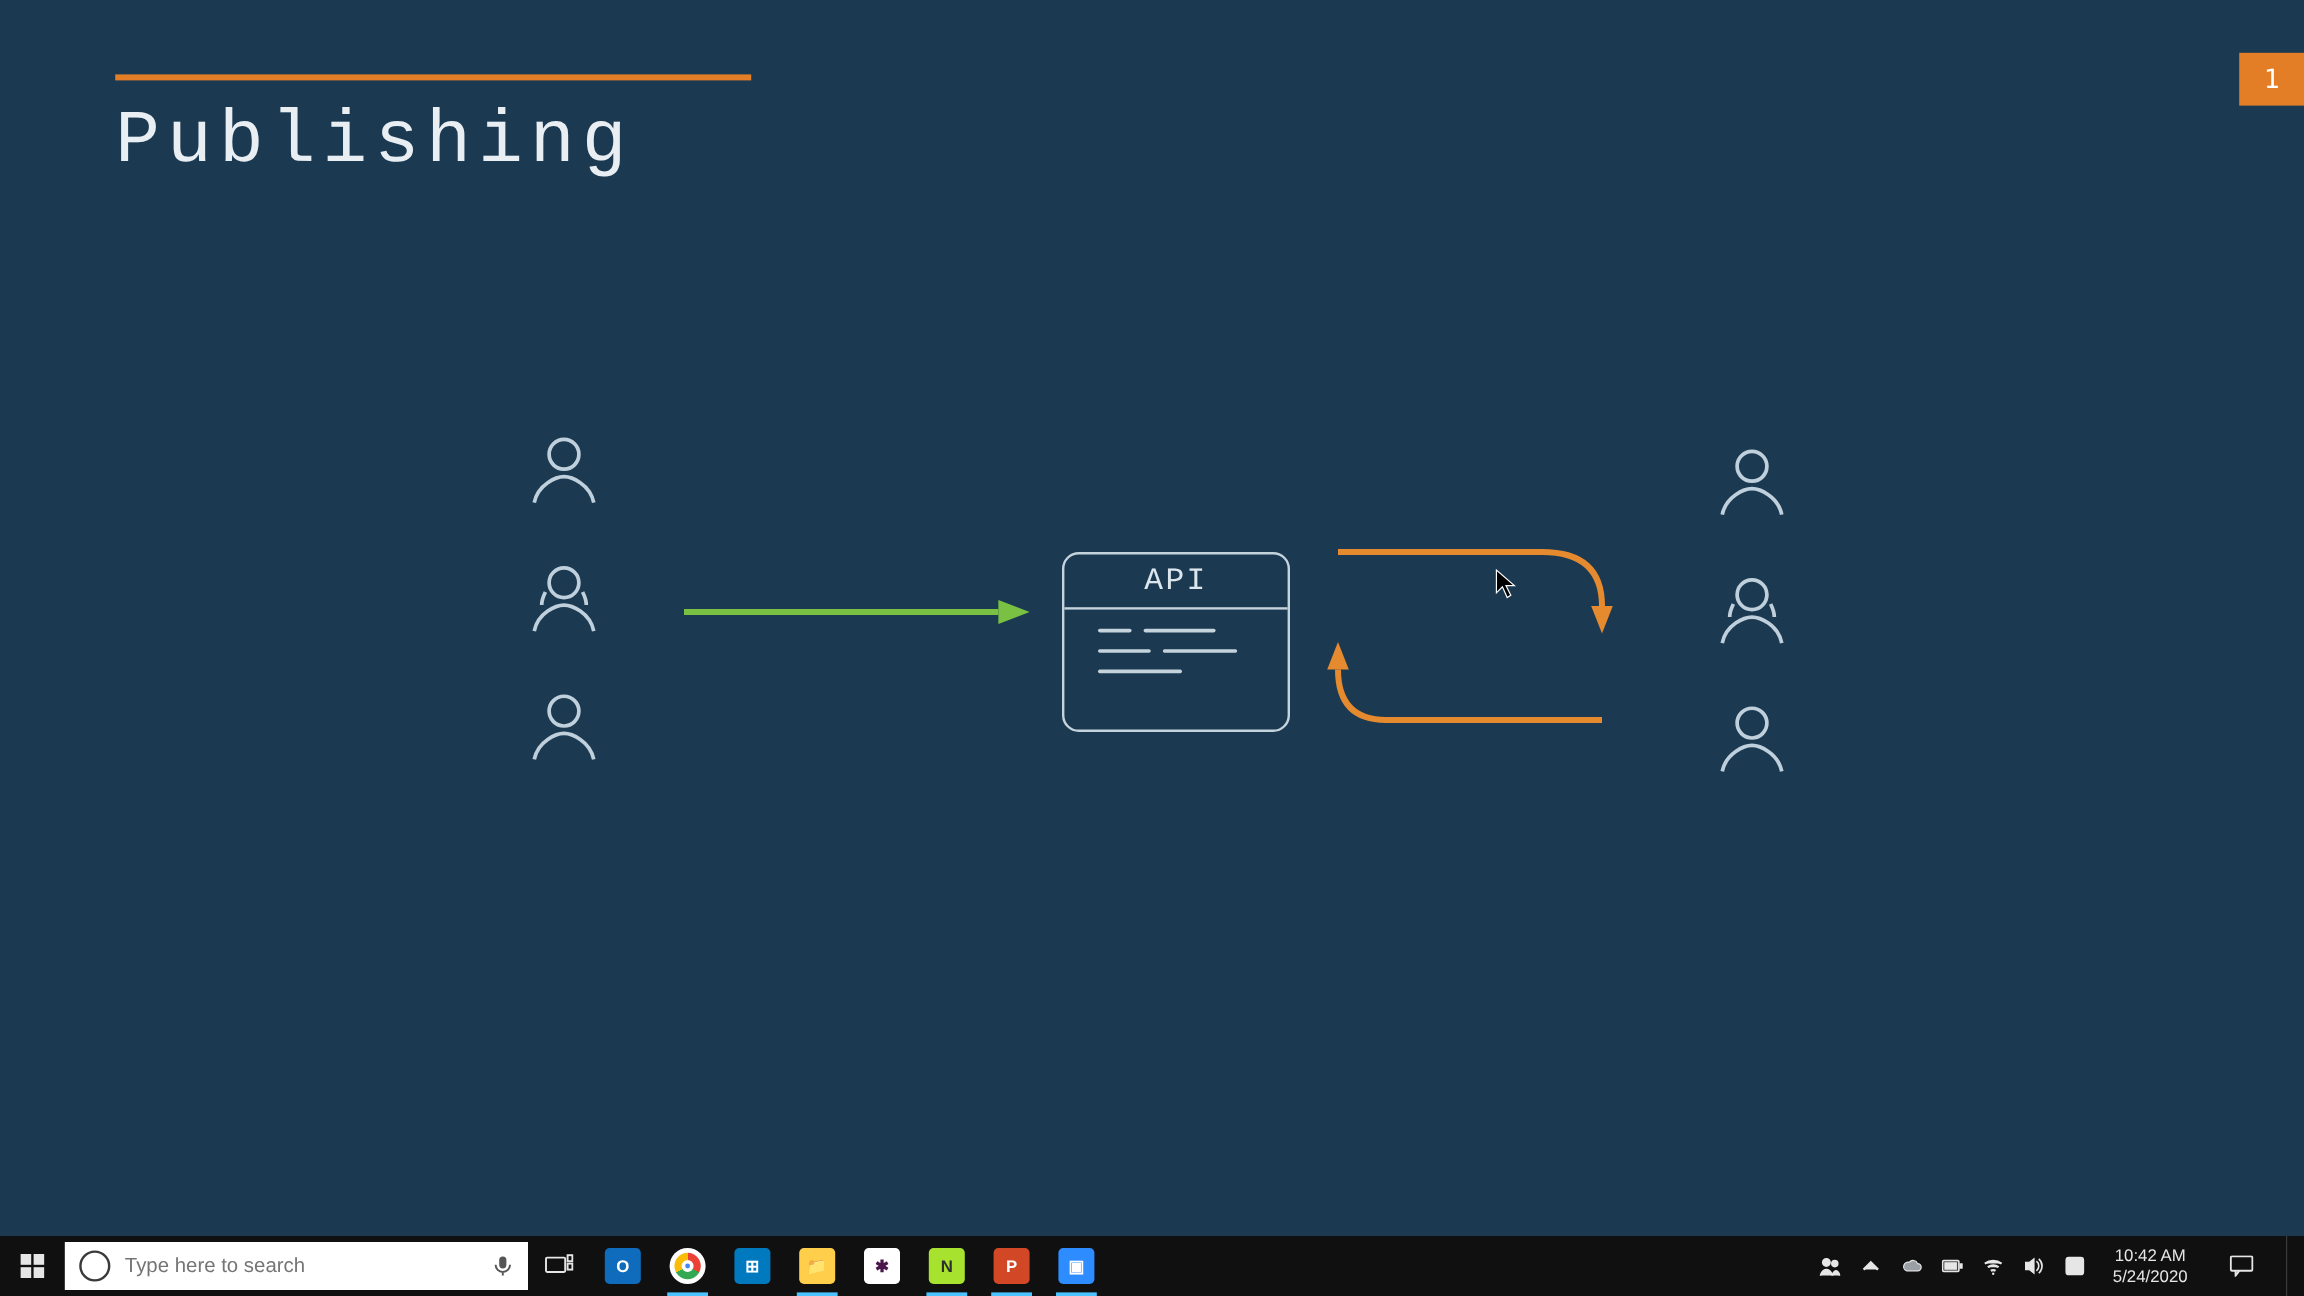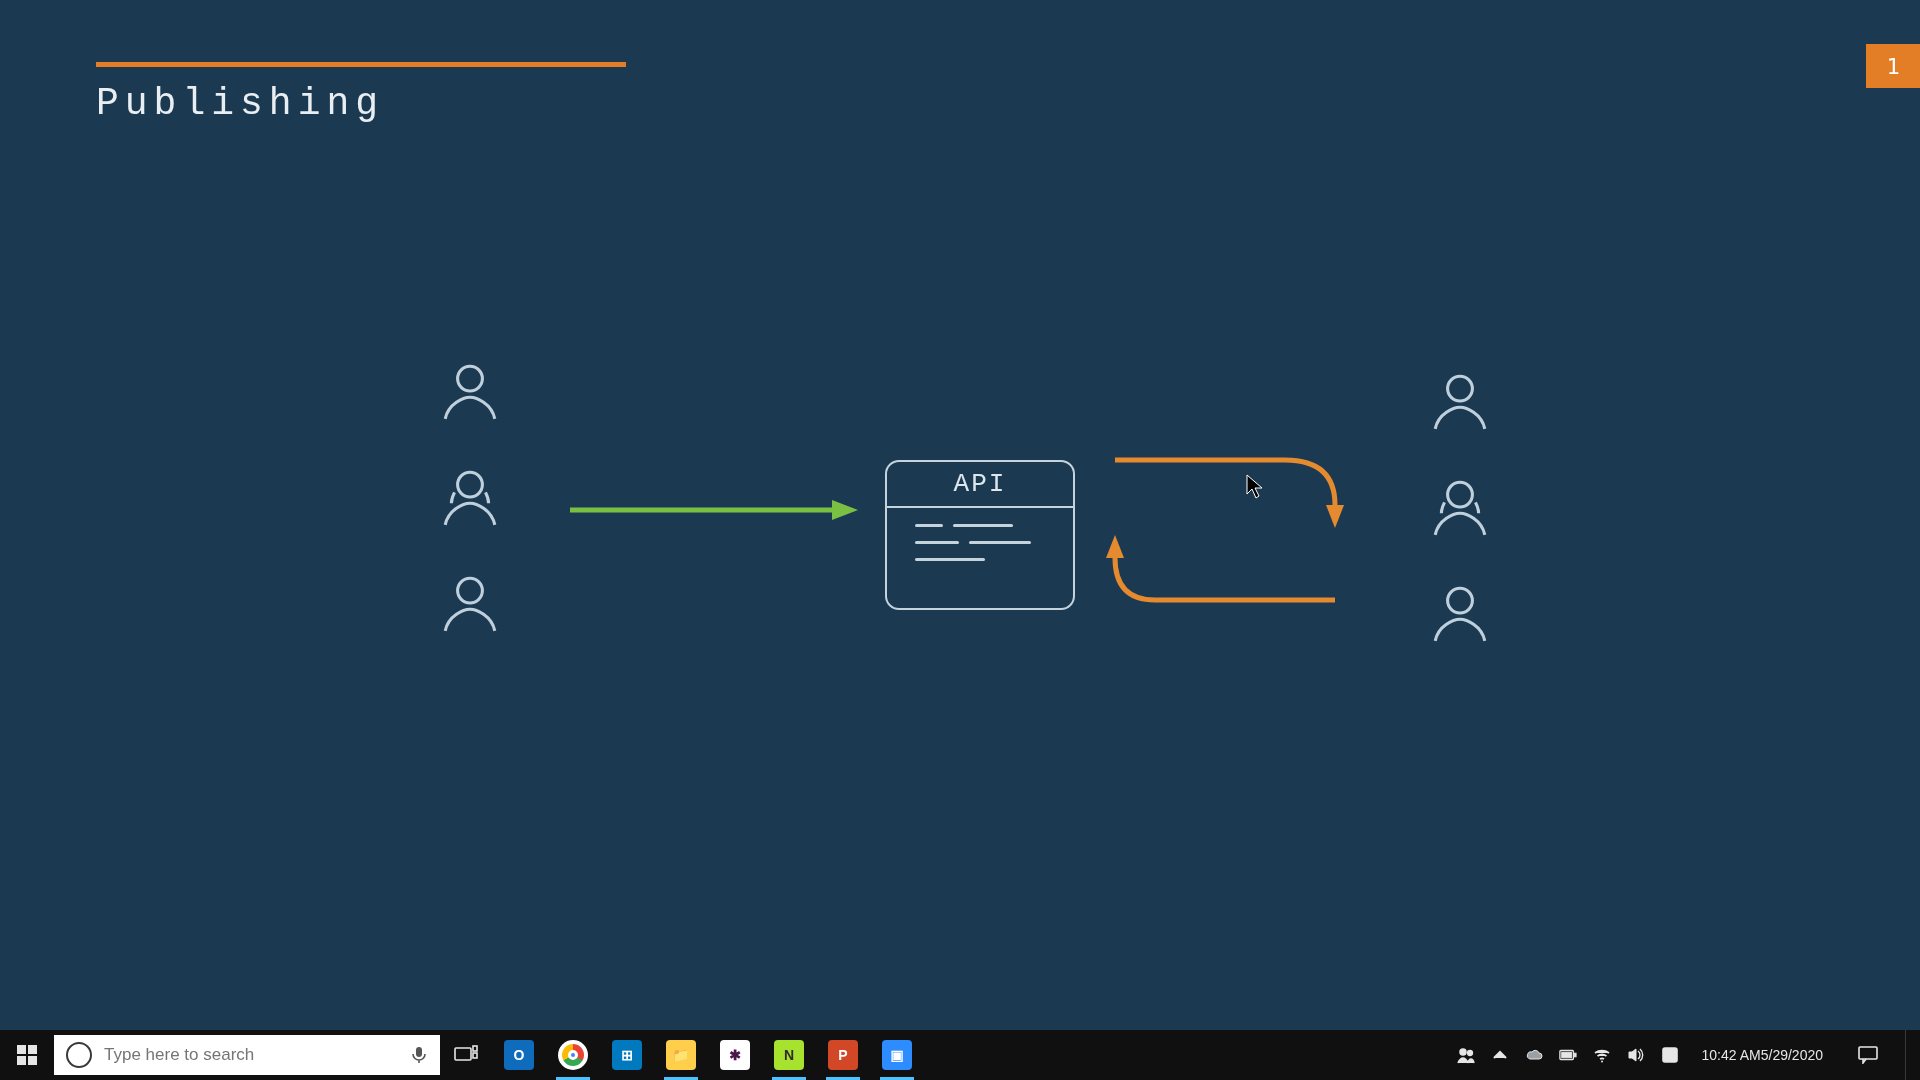--- a/index.html
+++ b/index.html
@@ -28,21 +28,21 @@
     width: 530px;
     height: 5px;
     background: #e37d26;
   }
 
   .title {
     position: absolute;
     top: 82px;
     left: 96px;
     font-family: "Consolas", "Courier New", monospace;
-    font-size: 38px;
+    font-size: 62px;
     letter-spacing: 6px;
     font-weight: 500;
     color: #e9eef2;
   }
 
   .slide-number {
     position: absolute;
     top: 44px;
     right: 0;
     width: 54px;
@@ -240,21 +240,21 @@
     align-items: center;
     gap: 14px;
     padding: 0 6px 0 14px;
     height: 50px;
   }
   .tray-icon { width: 20px; height: 20px; display:flex; align-items:center; justify-content:center; }
   .tray-icon svg { width: 18px; height: 18px; fill:#e6e6e6; stroke:#e6e6e6; }
 
   .clock {
     display: flex;
-    flex-direction: row;
+    flex-direction: column;
     align-items: center;
     font-size: 14px;
     line-height: 17px;
     padding: 0 8px;
   }
 
   .action-center {
     width: 46px;
     height: 50px;
     display:flex;
@@ -460,21 +460,21 @@
         </svg>
     </span>
     <span class="tray-icon">
       <svg viewBox="0 0 18 18" fill="none" stroke-width="1.6">
           <rect x="2" y="2" width="14" height="14" rx="2"></rect>
         </svg>
     </span>
 
     <div class="clock">
       <span>10:42 AM</span>
-      <span>5/29/2020</span>
+      <span>5/24/2020</span>
     </div>
 
     <div class="action-center">
       <svg viewBox="0 0 20 18" width="20" height="18" fill="none" stroke="#e6e6e6" stroke-width="1.6">
         <rect x="1" y="1" width="18" height="12" rx="1"></rect>
           <path d="M8 13l-3 4v-4"></path>
       </svg>
     </div>
     <div class="show-desktop"></div>
   </div>

